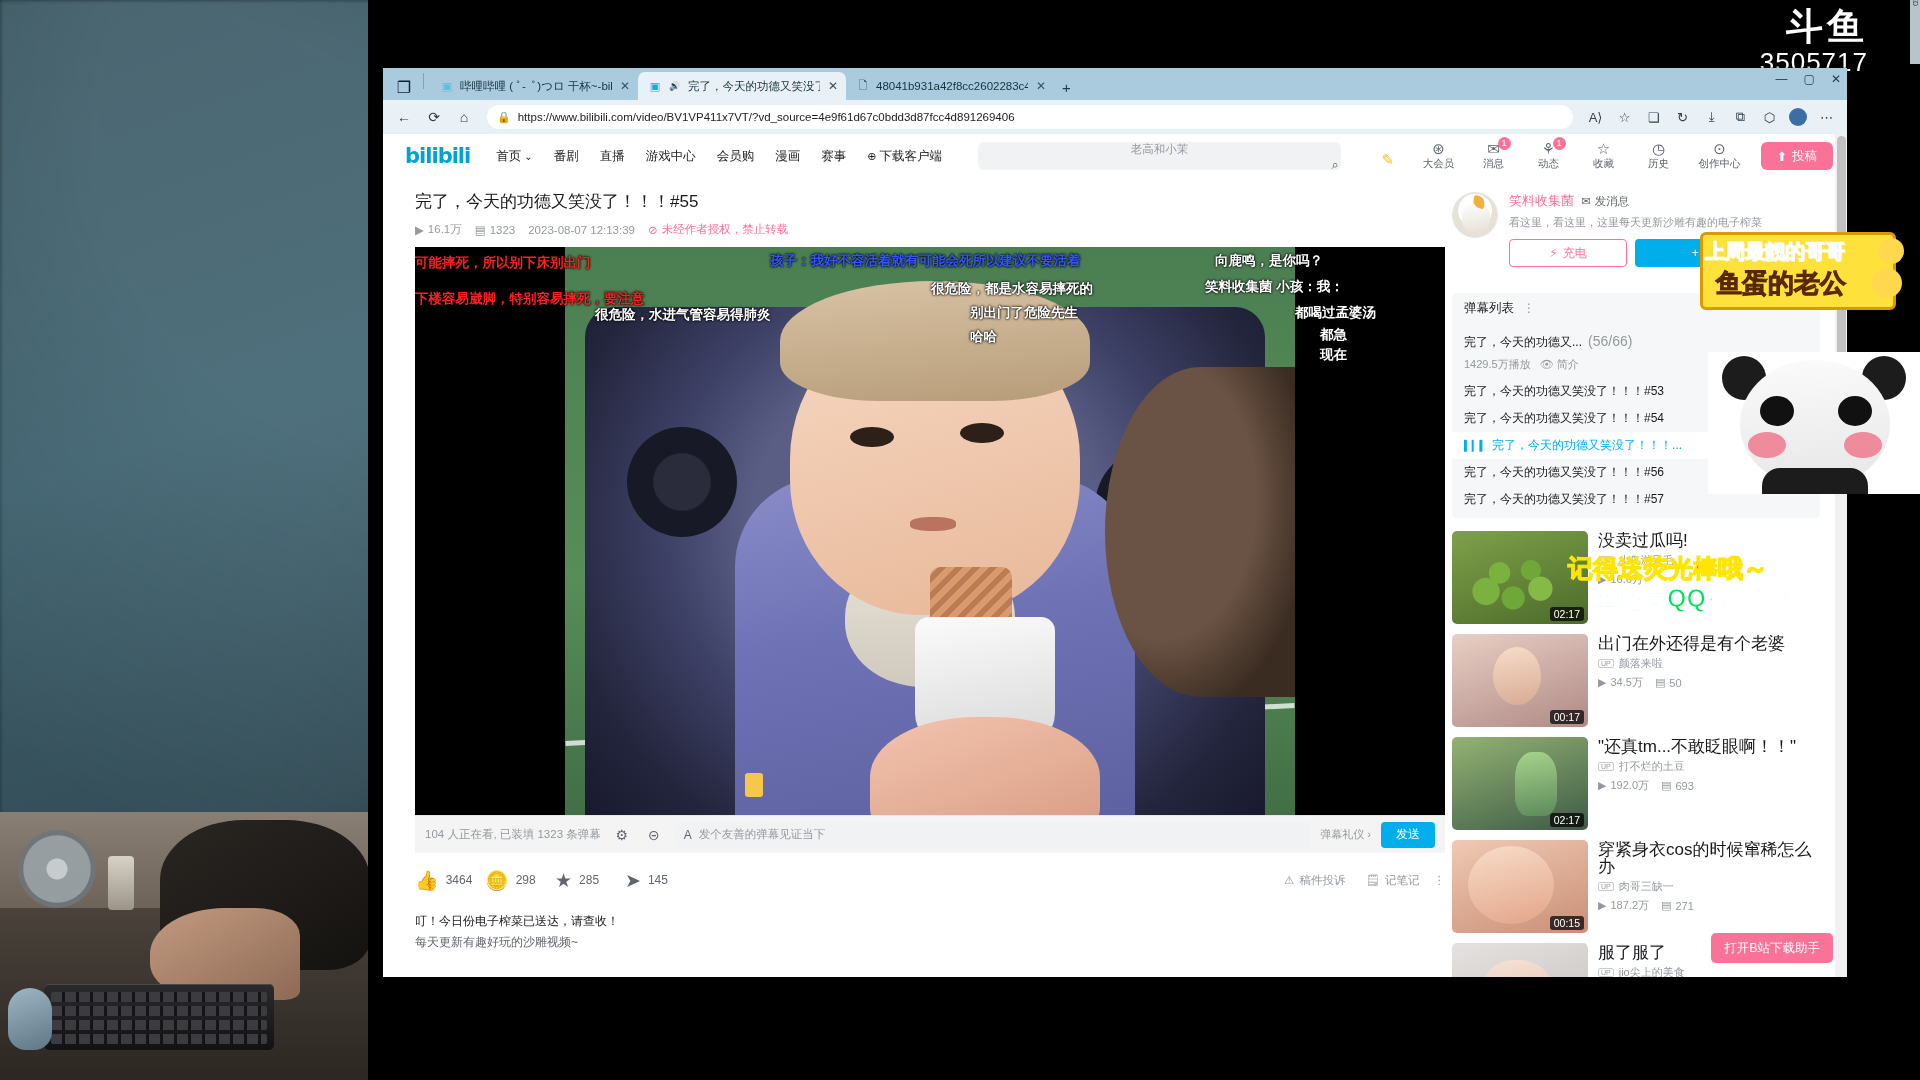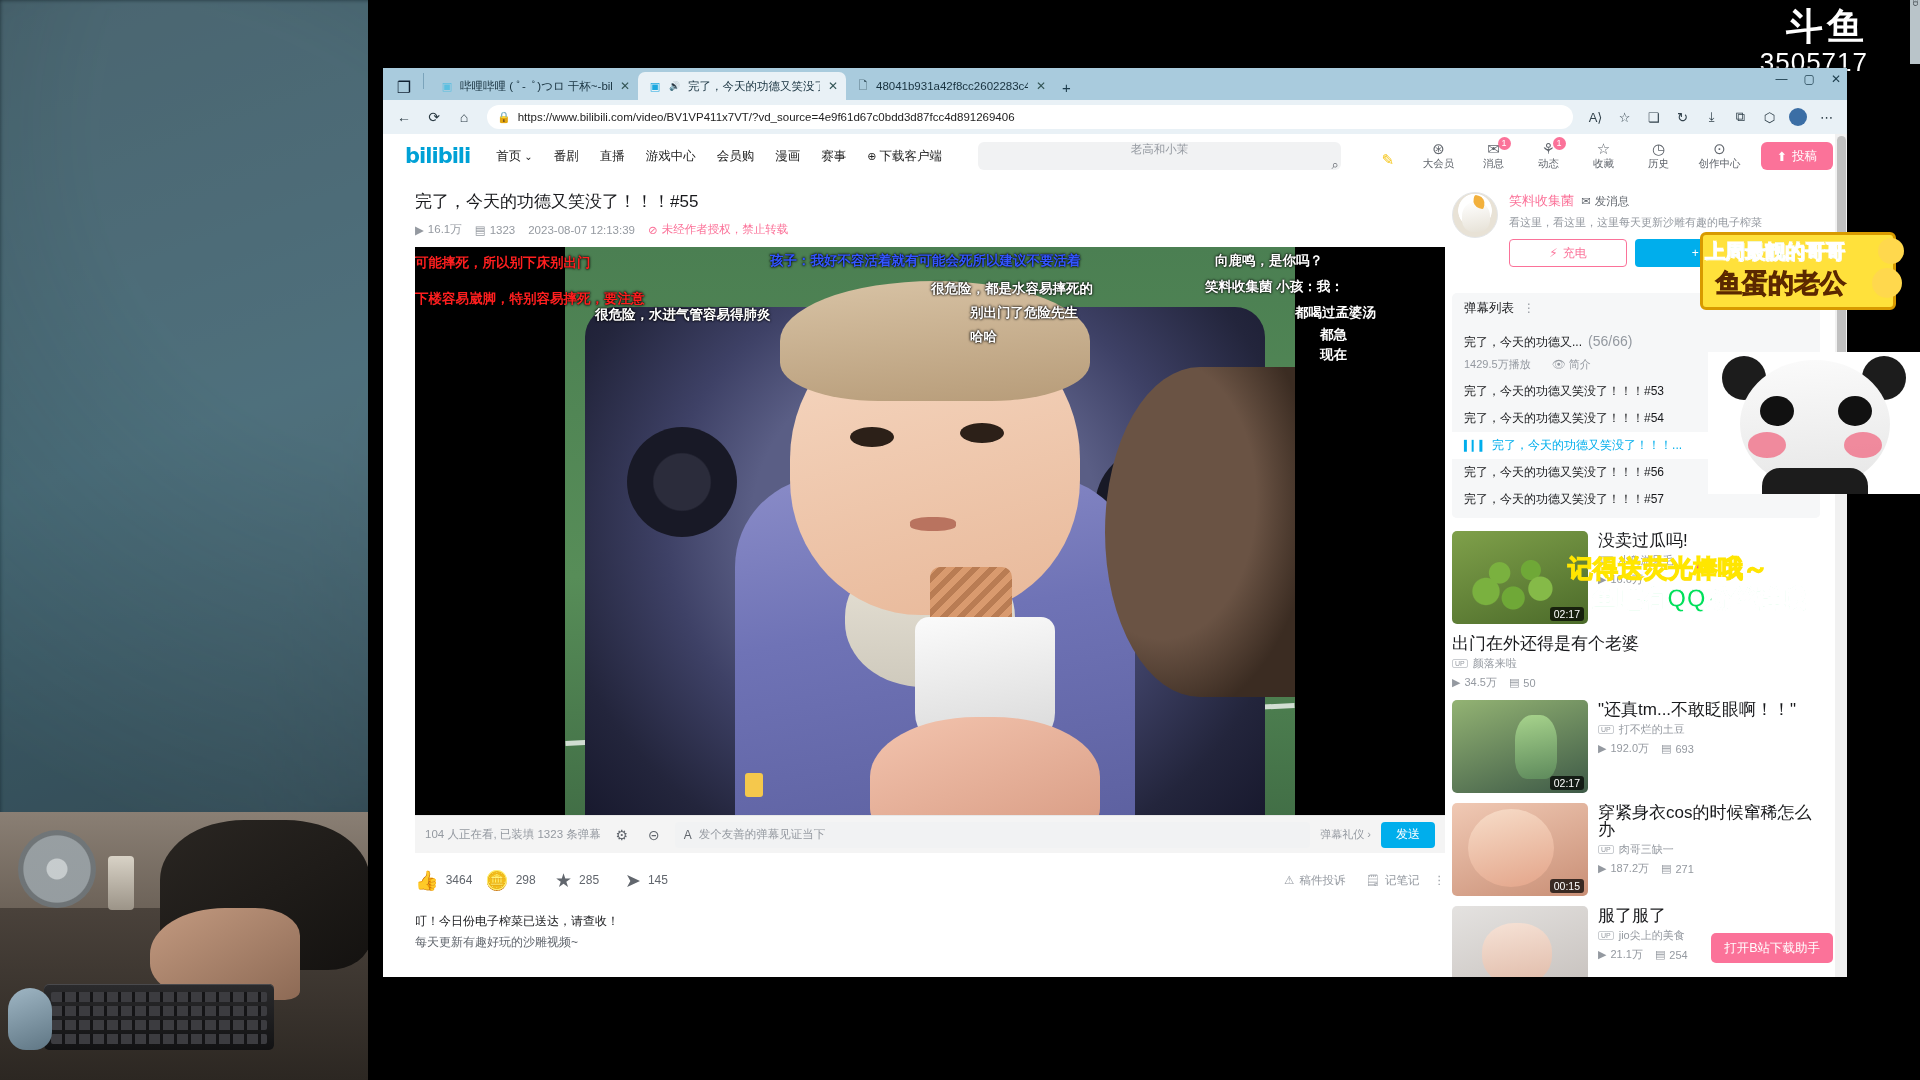--- a/index.html
+++ b/index.html
@@ -188,21 +188,21 @@
   #followbtn { background:#00aeec; color:#fff; border-radius:4px; height:28px; width:180px;
     display:flex; align-items:center; justify-content:center; gap:5px; font-size:12px; }
 
   
   #plist { background:#f6f7f8; border-radius:5px; margin-top:16px; overflow:hidden; }
   #plist-head { height:30px; display:flex; align-items:center; gap:9px; padding:0 12px; font-size:12.5px; color:#18191c; }
   #plist-head .dots { color:#9499a0; font-size:12px; }
   #plist-body { background:#f6f7f8; padding:6px 0 5px; }
   .pl-title { display:flex; align-items:baseline; gap:6px; padding:4px 12px; font-size:12px; color:#18191c; }
   .pl-title .cnt { color:#9499a0; font-size:14px; }
-  .pl-sub { padding:2px 12px 6px; font-size:11px; color:#9499a0; display:flex; align-items:center; gap:21px; }
+  .pl-sub { padding:2px 12px 6px; font-size:11px; color:#9499a0; display:flex; align-items:center; gap:9px; }
   .pl-ep { padding:5px 12px; font-size:12px; color:#18191c; white-space:nowrap; overflow:hidden; }
   .pl-ep.cur { background:#fff; color:#00aeec; display:flex; align-items:center; gap:5px; }
   .pl-ep.cur .bars { font-size:10px; }
 
   
   #recs { margin-top:8px; }
   .rec { display:flex; gap:10px; padding:5px 0; }
   .rec .thumb { width:136px; height:93px; border-radius:5px; position:relative; overflow:hidden; flex:none; }
   .rec .dur { position:absolute; right:4px; bottom:3px; background:rgba(0,0,0,.72); color:#fff;
     font-size:10.5px; padding:1px 4px; border-radius:3px; }
@@ -583,20 +583,23 @@
                 <div class="up">
                   <span class="upico">UP</span>
                   <span>小鸟游呆毛</span>
                 </div>
                 <div class="st">
                   <span><span>▶</span>16.6万</span>
                 </div>
               </div>
             </div>
             <div class="rec">
+              <div class="thumb t2">
+                <div class="dur">00:17</div>
+              </div>
               <div class="info">
                 <div class="rt">出门在外还得是有个老婆</div>
                 <div class="up">
                   <span class="upico">UP</span>
                   <span>颜落来啦</span>
                 </div>
                 <div class="st">
                   <span><span>▶</span>34.5万</span>
                   <span><span>▤</span>50</span>
                 </div>

